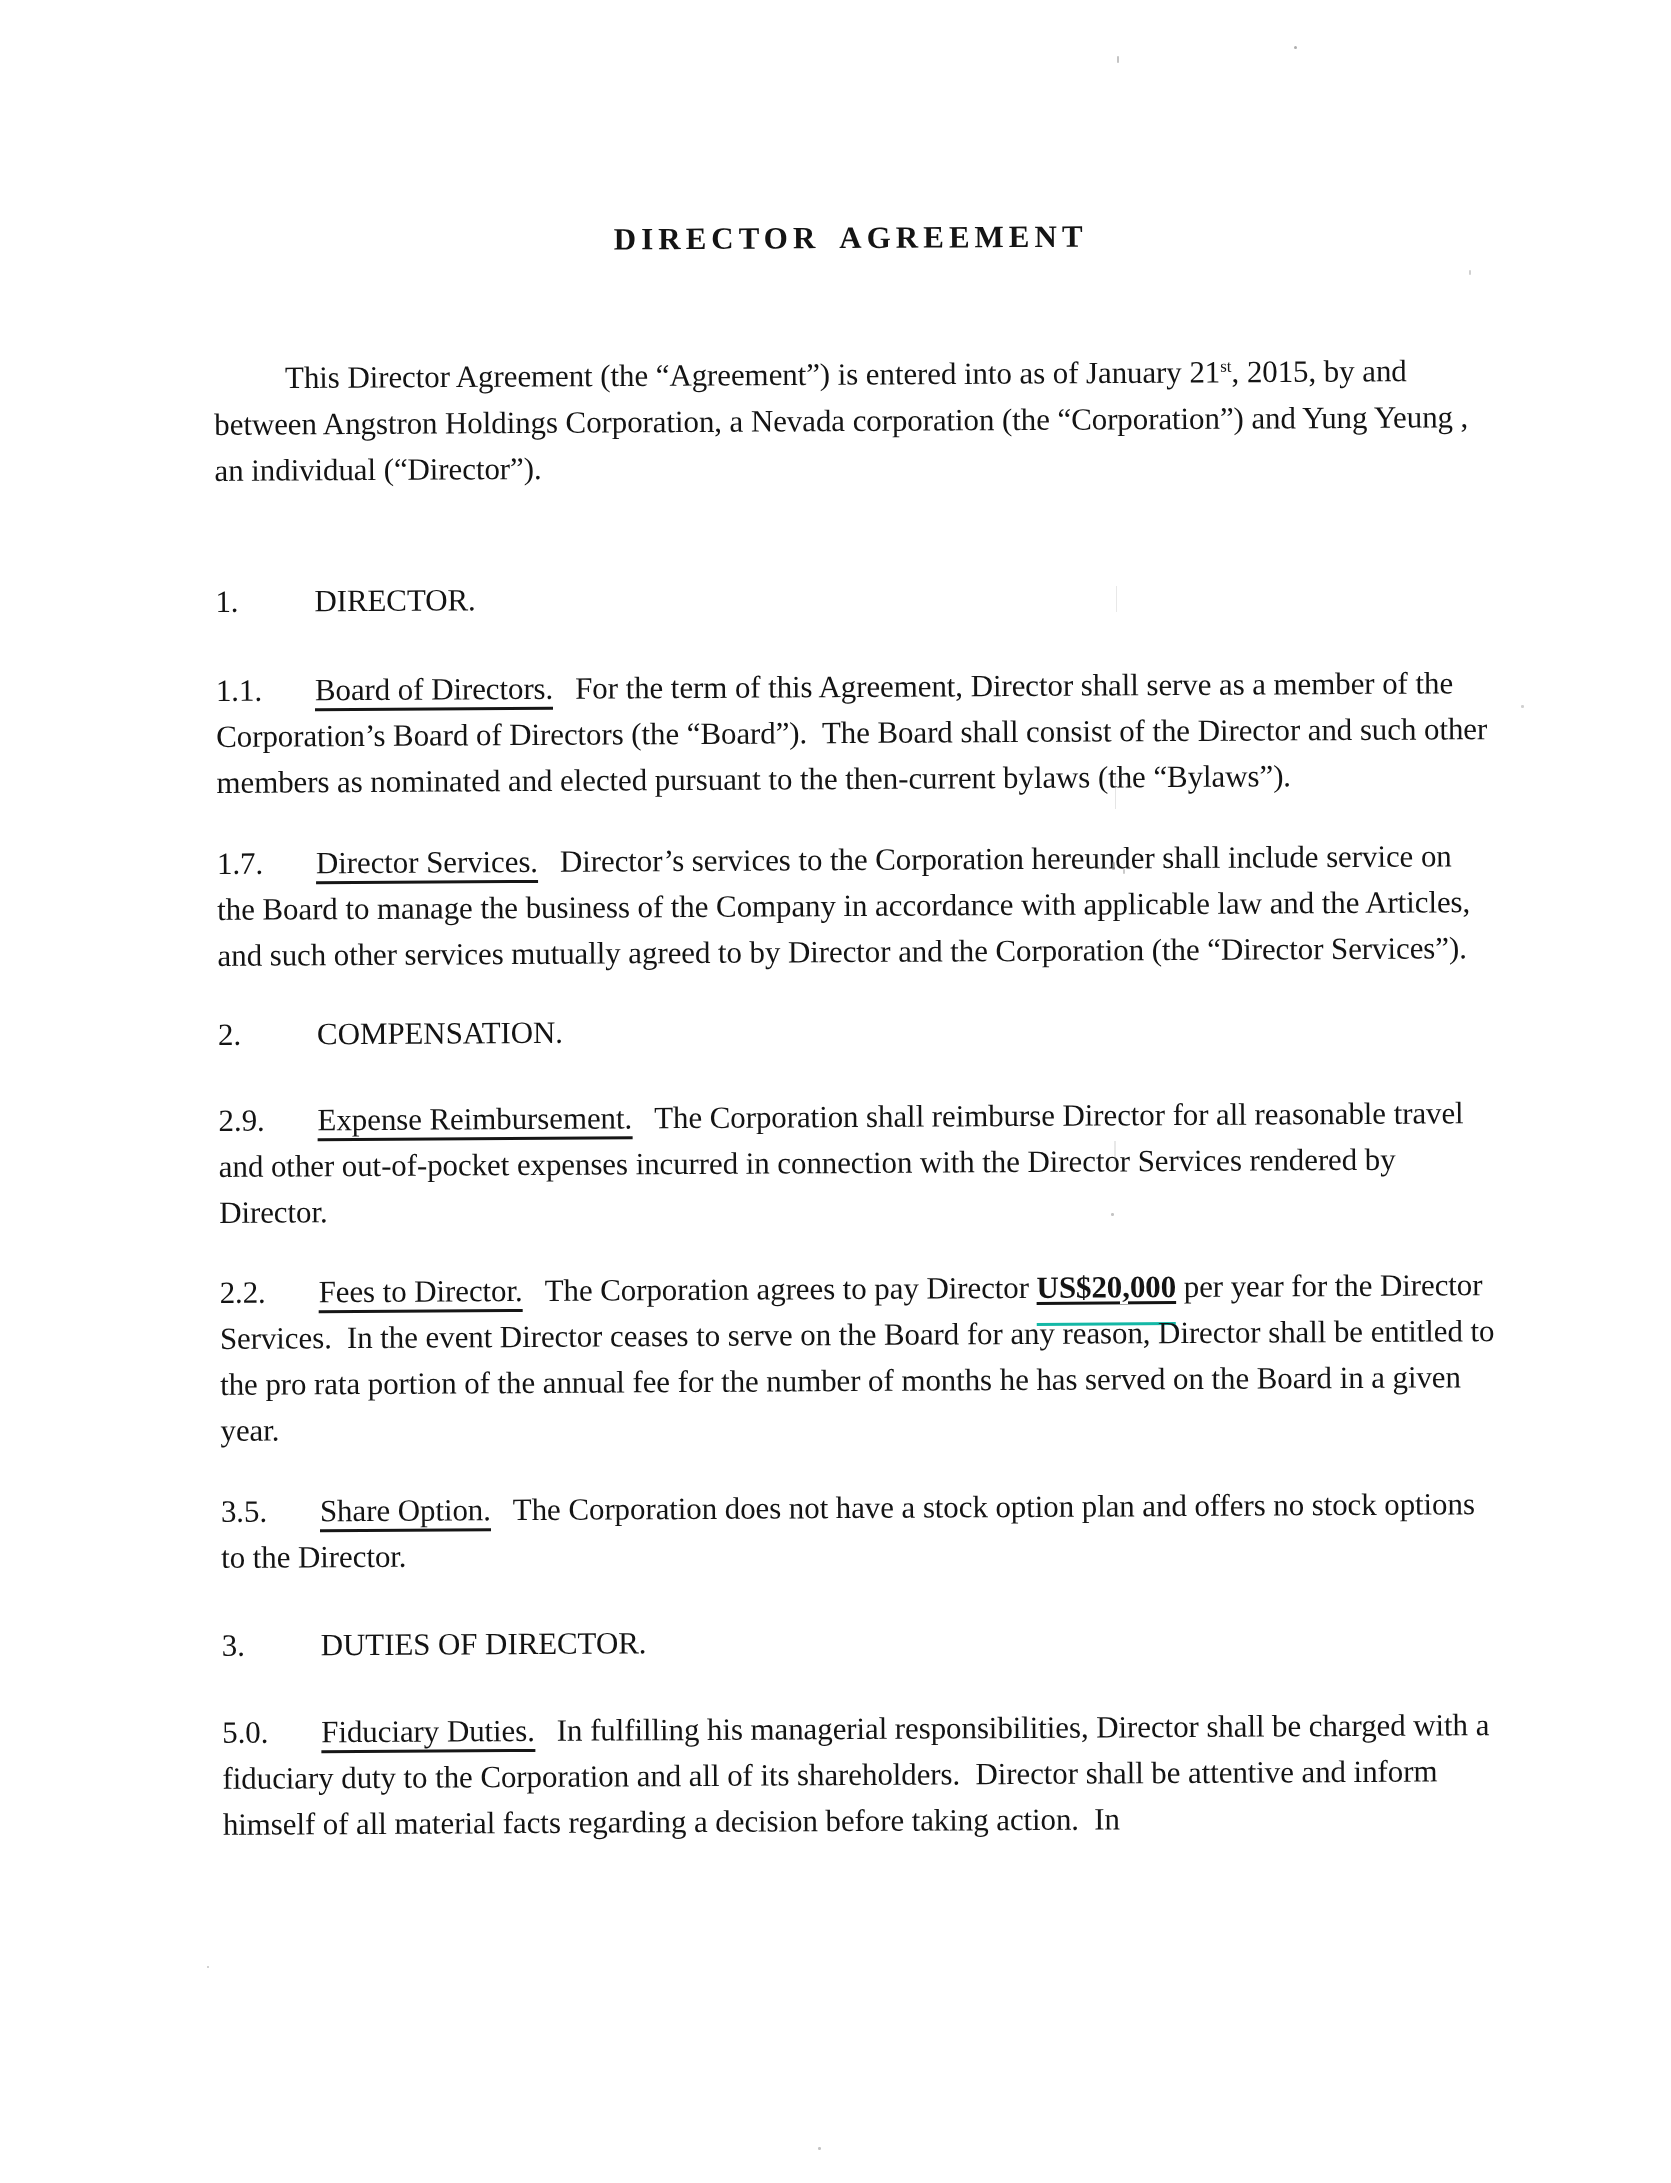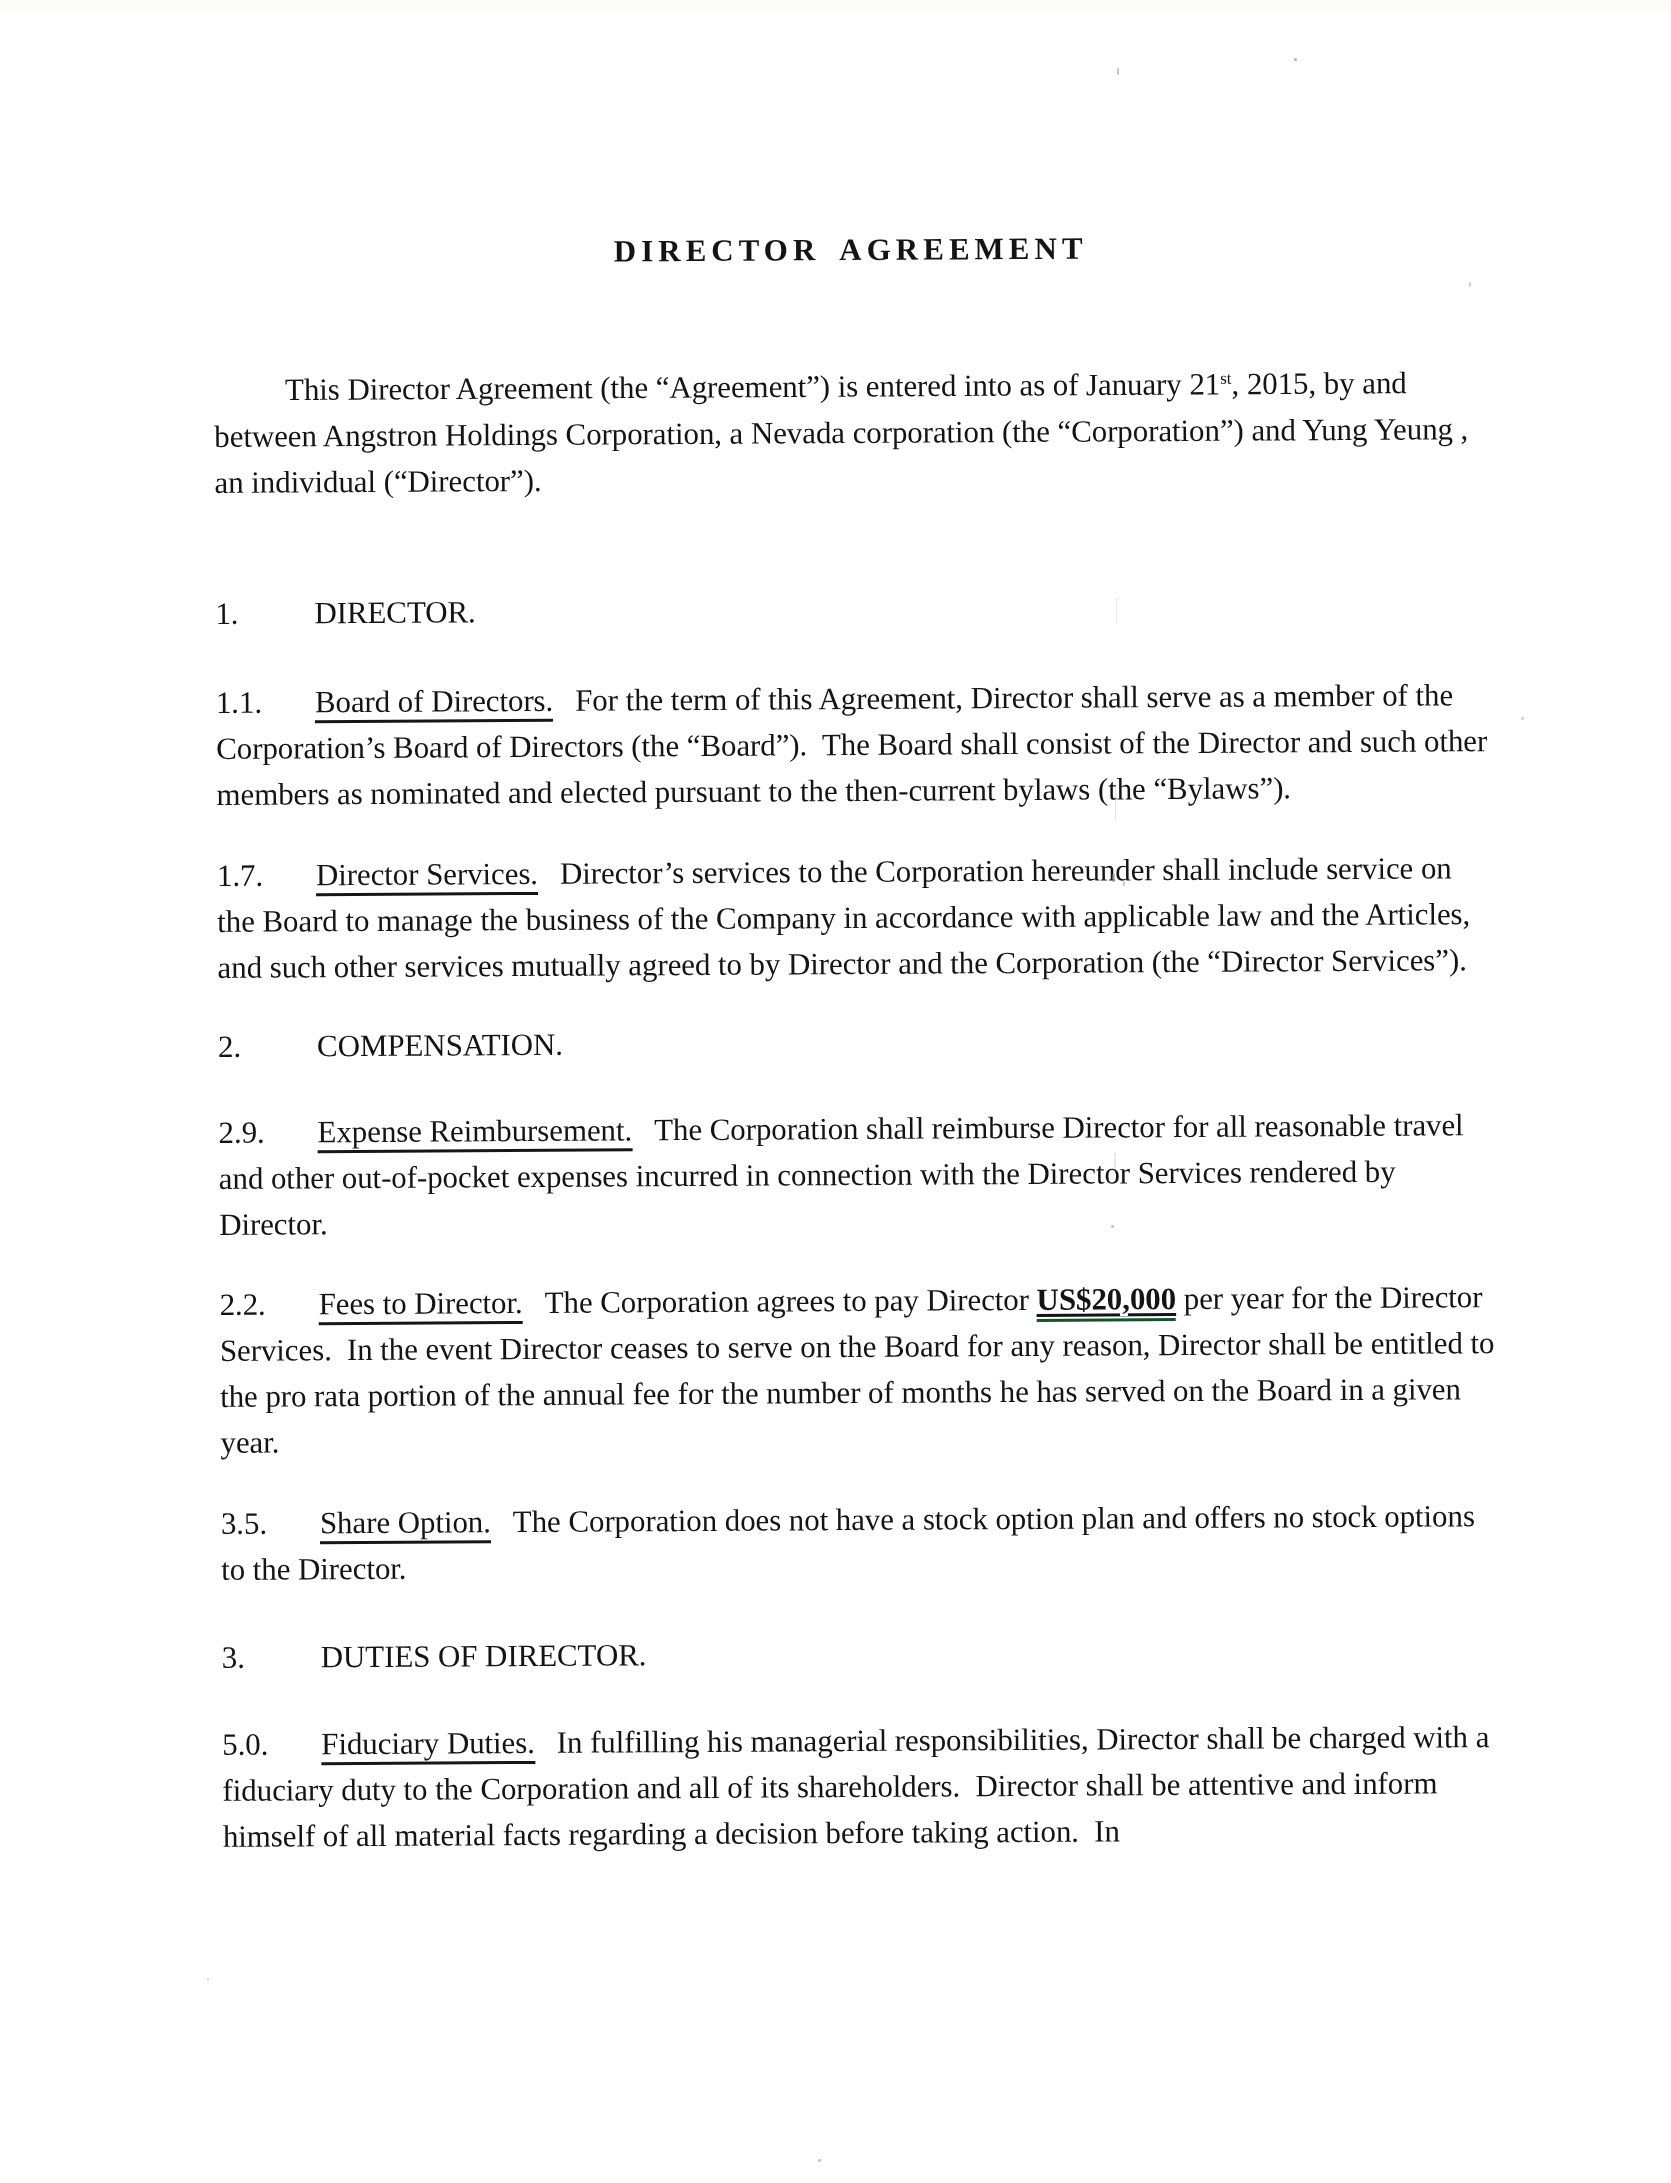--- a/index.html
+++ b/index.html
@@ -7,21 +7,20 @@
     width: 1672px; height: 2183px;
     background: #fbfbfa;
     font-family: "Liberation Serif", serif;
     color: #141414;
     overflow: hidden;
     position: relative;
   }
   .page {
     position: absolute; inset: 0;
     background: #ffffff;
-    margin-top: 12px;
   }
   .content {
     position: absolute;
     left: 213px; top: 215px; width: 1275px;
     font-size: 31px;
     line-height: 46px;
     letter-spacing: -0.1px;
     transform: rotate(-0.35deg);
     transform-origin: 638px 0;
   }
@@ -38,22 +37,22 @@
   .ctitle {
     border-bottom: 3px solid #161616;
     padding-bottom: 1px;
     margin-right: 22px;
   }
   .amount {
     font-weight: bold;
     text-decoration: underline;
     text-decoration-thickness: 2.5px;
     text-underline-offset: 3.5px;
-    border-bottom: 3px solid #14532d;
-    padding-bottom: 2px;
+    border-bottom: 3px solid #14b8a6;
+    padding-bottom: 18px;
   }
   .b-h1  { margin-top: 85px; }
   .b-c11 { margin-top: 43px; }
   .b-c12 { margin-top: 35px; }
   .b-h2  { margin-top: 33px; }
   .b-c21 { margin-top: 40px; }
   .b-c22 { margin-top: 34px; }
   .b-c23 { margin-top: 35px; }
   .b-h3  { margin-top: 42px; }
   .b-c31 { margin-top: 41px; }

